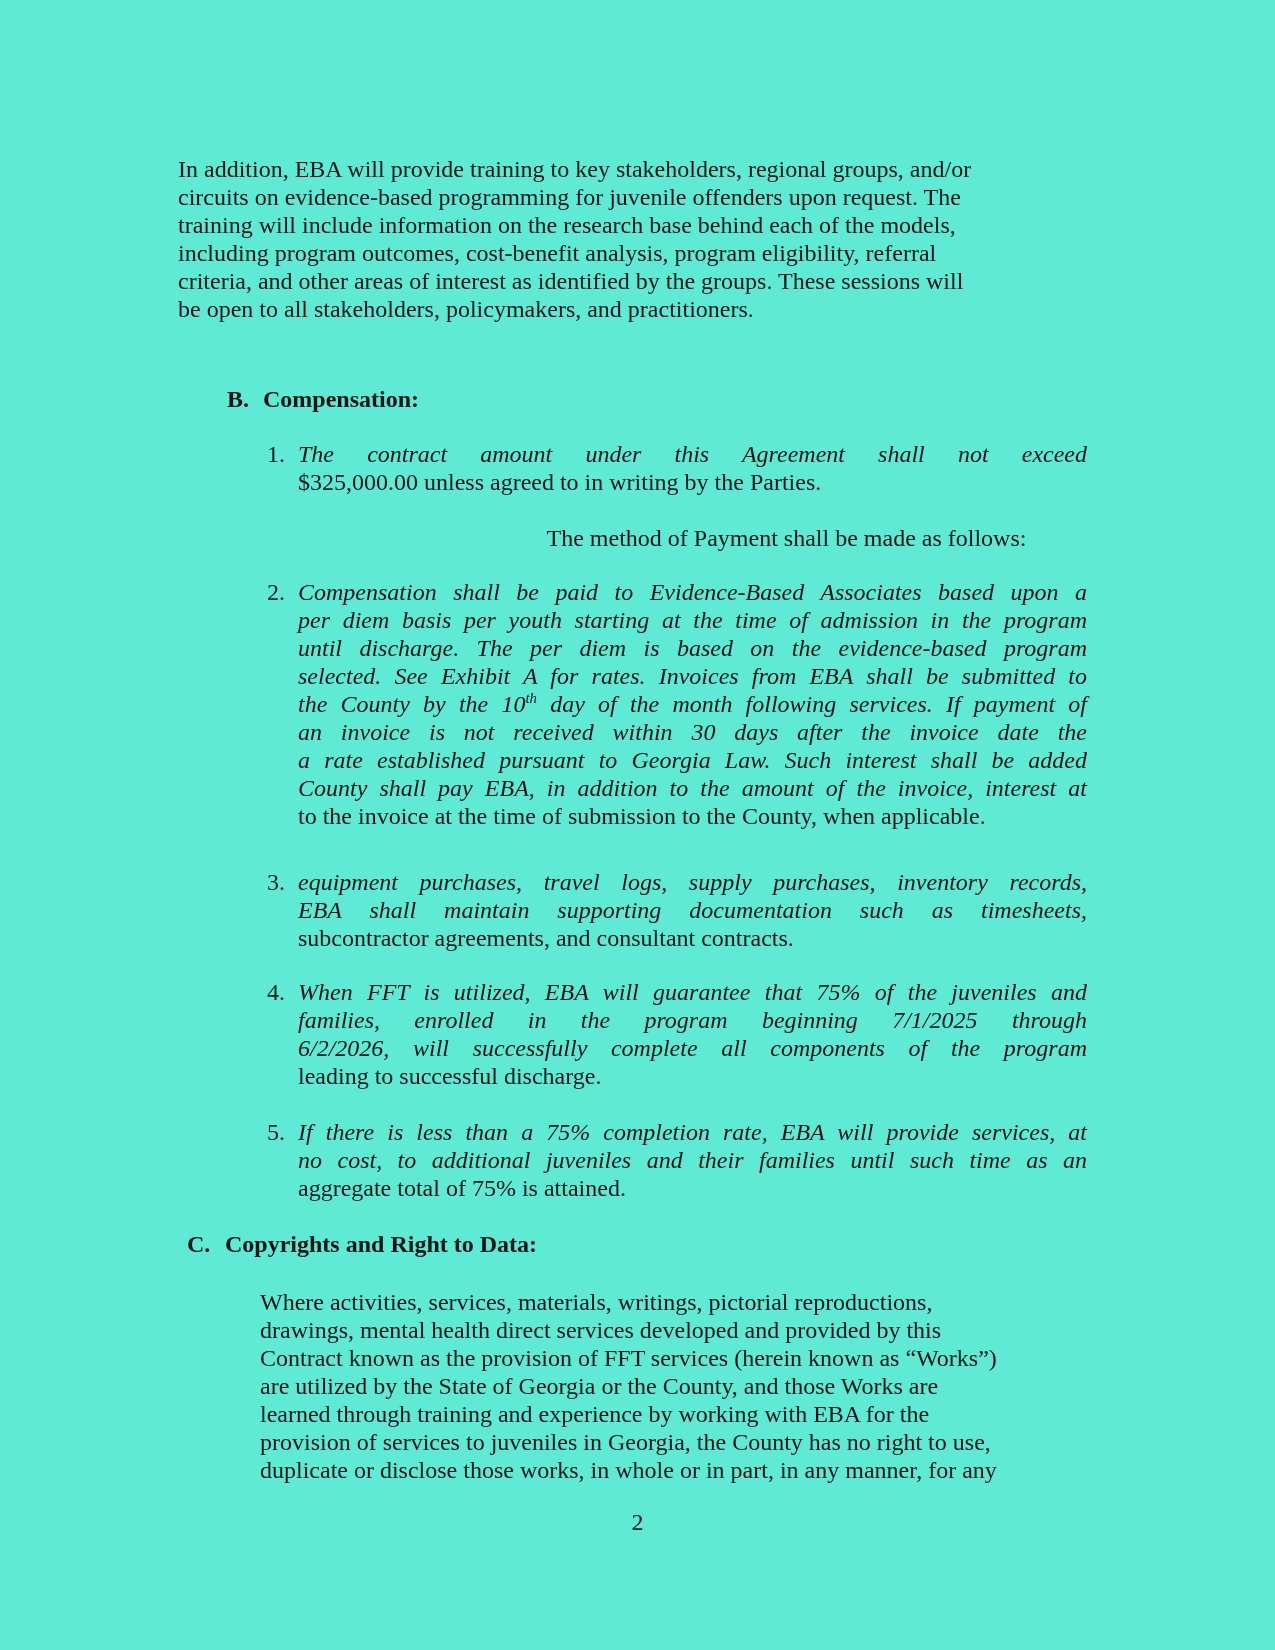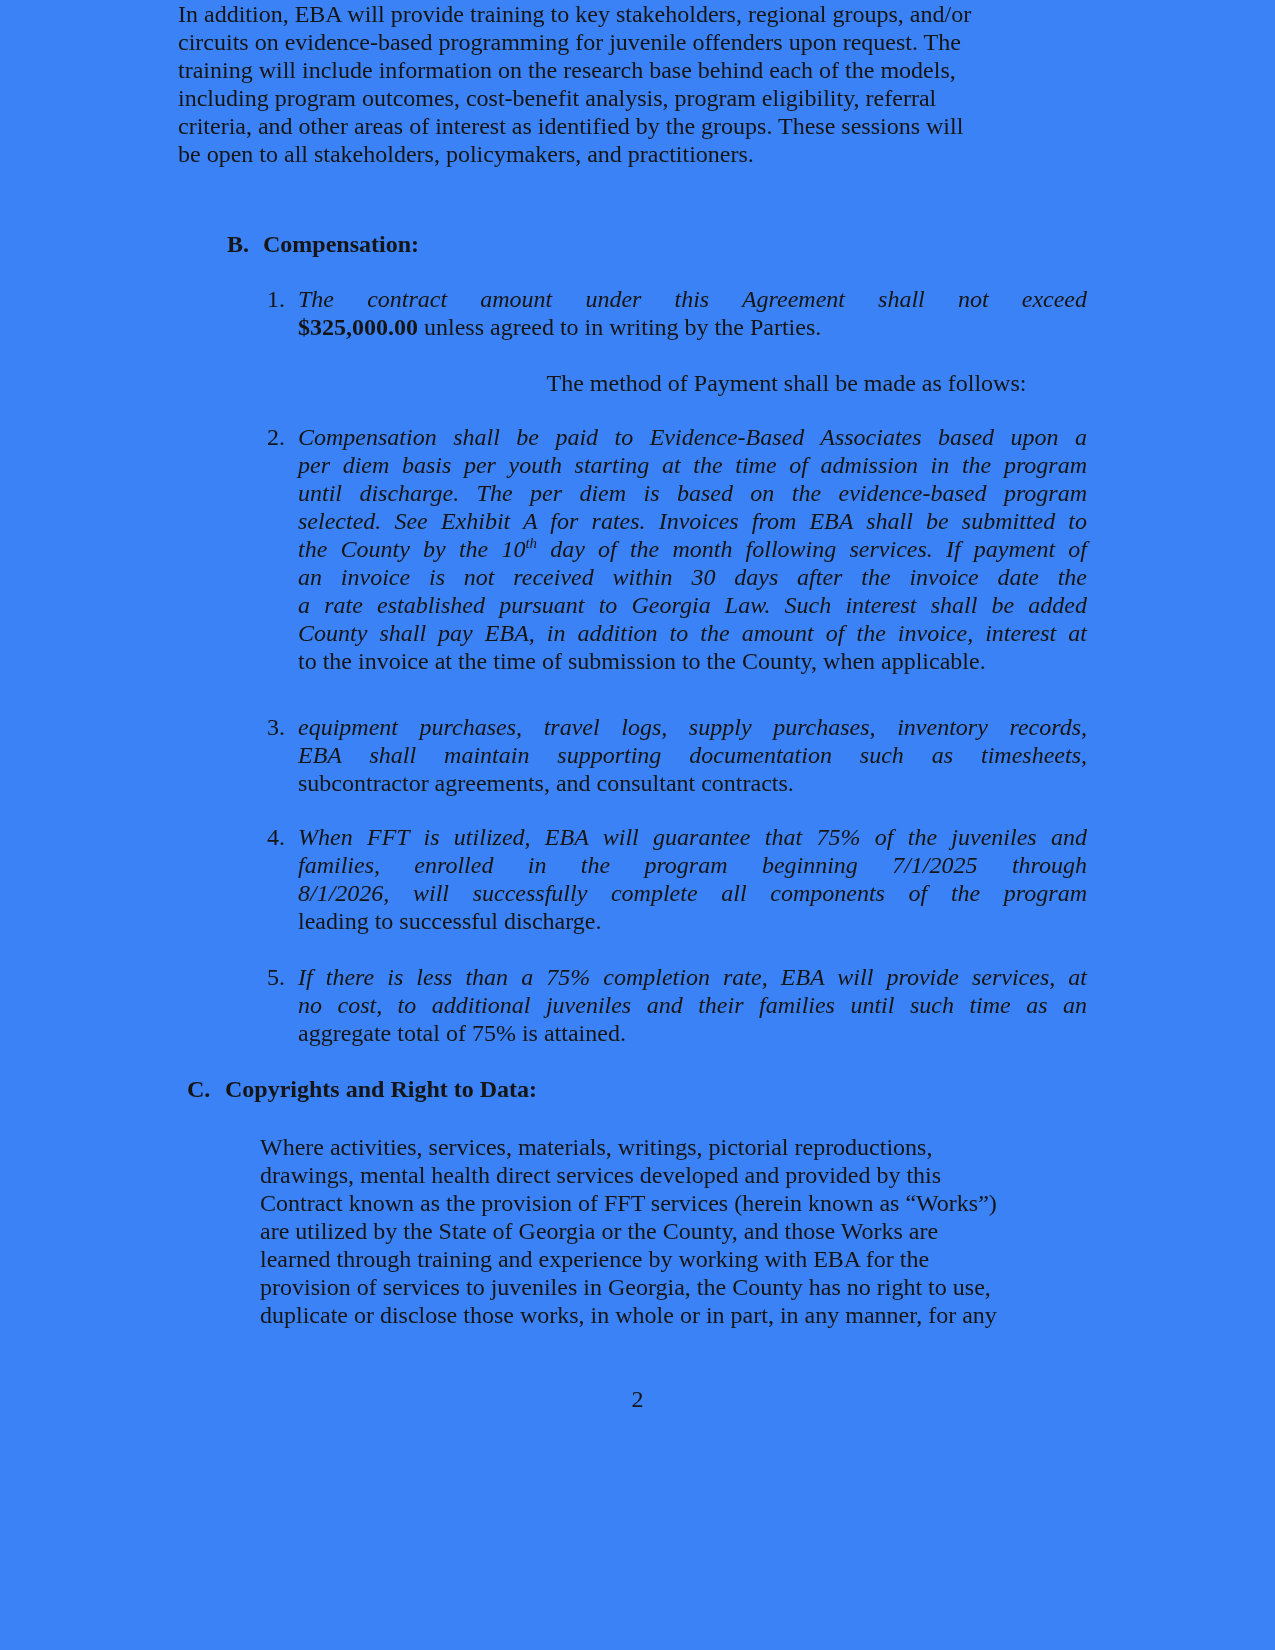--- a/index.html
+++ b/index.html
@@ -1,51 +1,52 @@
 <!DOCTYPE html>
 <html><head>
 <meta charset="utf-8">
 <style>
   html, body { margin: 0; padding: 0; background: #ffffff; }
   .page {
     position: relative;
     width: 1275px;
     height: 1650px;
-    background: #3b82f6;
+    background: #5eead4;
     box-sizing: border-box;
+    padding-top: 155px;
     font-family: "Liberation Serif", "DejaVu Serif", serif;
     font-size: 24px;
     line-height: 28px;
     color: #151515;
     overflow: hidden;
   }
   .line { white-space: normal; }
   .line.just { text-align: justify; text-align-last: justify; font-style: italic; }
   sup { font-size: 0.62em; vertical-align: super; line-height: 0; }
-  b { font-weight: bold; margin-top: 44px; }
+  b { font-weight: normal; margin-top: 44px; }
 
   .intro   { margin: 0 120px 62px 178px; }
 
   .heading { display: flex; font-weight: bold; }
   .h-b     { margin: 0 0 27px 227px; }
   .h-b .lbl{ width: 36px; flex-shrink: 0; }
   .h-c     { margin: 0 0 30px 187px; }
   .h-c .lbl{ width: 38px; flex-shrink: 0; }
 
   .item      { display: flex; margin-left: 267px; }
   .item .num { width: 31px; flex-shrink: 0; }
   .item .txt { width: 789px; }
   .i1 { margin-bottom: 28px; }
   .i2 { margin-bottom: 38px; }
   .i3 { margin-bottom: 26px; }
   .i4 { margin-bottom: 28px; }
   .i5 { margin-bottom: 28px; }
 
   .method { margin: 0 0 26px 298px; text-align: center; }
-  .cpara  { margin: 0 160px 56px 260px; }
+  .cpara  { margin: 0 160px 24px 260px; }
   .pagenum { width: 100%; text-align: center; }
 </style>
 </head>
 <body>
 
 <div class="page">
 
   <div class="intro">
       <div class="line"><span>In addition, EBA will provide training to key stakeholders, regional groups, and/or</span></div>
       <div class="line"><span>circuits on evidence-based programming for juvenile offenders upon request. The</span></div>
@@ -94,21 +95,21 @@
         <div class="line just"><span>EBA shall maintain supporting documentation such as timesheets,</span></div>
         <div class="line"><span>subcontractor agreements, and consultant contracts.</span></div>
       </div>
   </div>
 
   <div class="item i4">
     <span class="num">4.</span>
     <div class="txt">
         <div class="line just"><span>When FFT is utilized, EBA will guarantee that 75% of the juveniles and</span></div>
         <div class="line just"><span>families, enrolled in the program beginning 7/1/2025 through</span></div>
-        <div class="line just"><span>8/1/2026, will successfully complete all components of the program</span></div>
+        <div class="line just"><span>6/2/2026, will successfully complete all components of the program</span></div>
         <div class="line"><span>leading to successful discharge.</span></div>
       </div>
   </div>
 
   <div class="item i5">
     <span class="num">5.</span>
     <div class="txt">
         <div class="line just"><span>If there is less than a 75% completion rate, EBA will provide services, at</span></div>
         <div class="line just"><span>no cost, to additional juveniles and their families until such time as an</span></div>
         <div class="line"><span>aggregate total of 75% is attained.</span></div>

